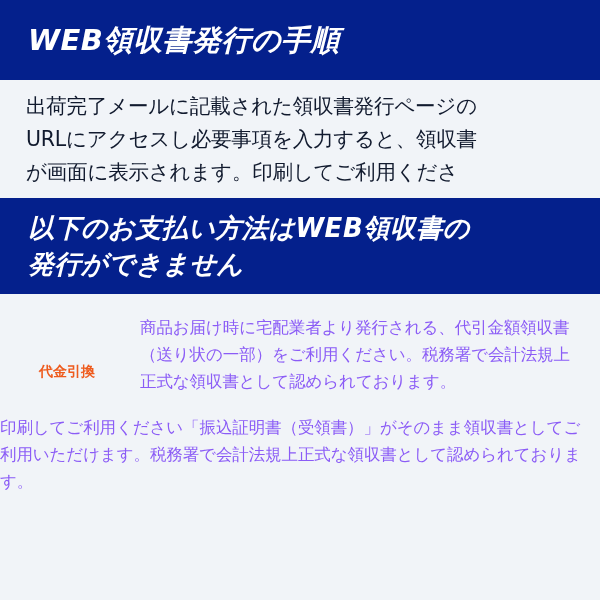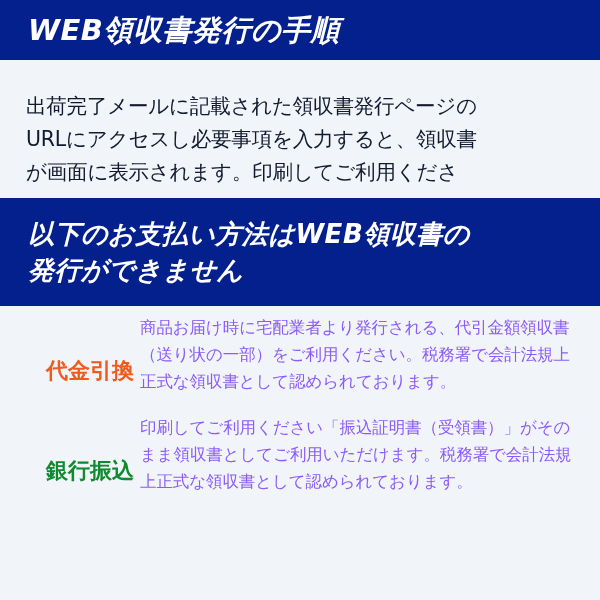--- a/index.html
+++ b/index.html
@@ -36,33 +36,33 @@
   }
 
   .band-title {
     font-weight: bold;
     font-style: italic;
     letter-spacing: 0.5px;
     white-space: pre;
   }
 
   #banner-main {
-    height: 60px;
+    height: 80px;
     padding: 0 0 0 28px;
   }
   #banner-main .band-title {
     font-size: 29px;
     line-height: 34px;
   }
 
   #banner-secondary {
     position: absolute;
     top: 198px;
     left: 0;
-    height: 108px;
+    height: 96px;
     padding: 0 2px 0 28px;
   }
   #banner-secondary .band-title {
     font-size: 26px;
     line-height: 36px;
   }
 
   
   #intro-section {
     position: absolute;
@@ -96,23 +96,23 @@
     align-items: center;
     width: 100%;
     box-sizing: border-box;
     padding: 0 18px 0 0;
     margin-bottom: 10px;
   }
 
   .method-label {
     flex: 0 0 140px;
     width: 140px;
-    text-align: right;
+    text-align: center;
     font-weight: bold;
-    font-size: 22px;
+    font-size: 14px;
     line-height: 28px;
     white-space: pre-line;
     padding-right: 6px;
     box-sizing: border-box;
     margin-top: 36px;
   }
 
   .method-desc {
     flex: 1 1 auto;
     color: #8b5cf6;
@@ -151,19 +151,18 @@
 
   <div id="payment-methods">
 
     <div class="method-row" id="method-row-cod">
       <div class="method-label">代金引換</div>
       <div class="method-desc">商品お届け時に宅配業者より発行される、代引金額領収書（送り状の一部）をご利用ください。税務署で会計法規上正式な領収書として認められております。</div>
     </div>
 
 
     <div class="method-row" id="method-row-bank">
-      <div class="method-label">銀行振込</div>
       <div class="method-desc">印刷してご利用ください「振込証明書（受領書）」がそのまま領収書としてご利用いただけます。税務署で会計法規上正式な領収書として認められております。</div>
     </div>
 
   </div>
 
 </div>
 
 </body></html>

